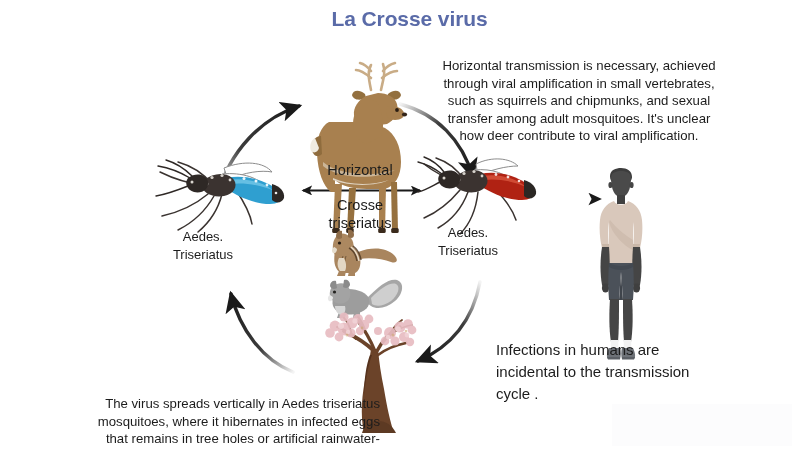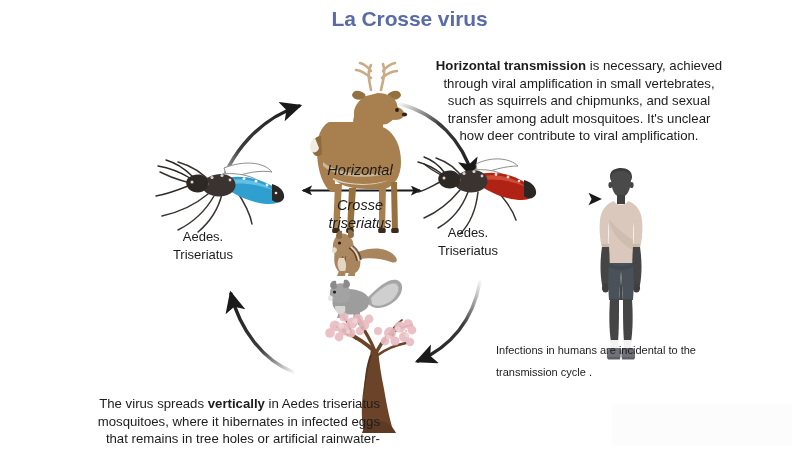--- a/index.html
+++ b/index.html
@@ -42,43 +42,42 @@
     text-align: center;
   }
   #txt-vertical {
     left: 88px; top: 372px; width: 292px;
     text-align: right;
     margin-top: 23px;
   }
   #txt-human {
     left: 496px; top: 339px; width: 210px;
     text-align: left;
-    font-size: 11px;
+    font-size: 15px;
     line-height: 22px;
   }
-  .textblock b { font-weight: bold; }
+  .textblock b { font-weight: normal; }
 
   
   .nodelabel {
     position: absolute;
     text-align: center;
     color: #1c1c1c;
     font-size: 13px;
     line-height: 18px;
   }
   #label-mosq-left  { left: 143px; top: 228px; width: 120px; }
   #label-mosq-right { left: 408px; top: 224px; width: 120px; }
 
   .cyclelabel {
     position: absolute;
     text-align: center;
     color: #1c1c1c;
     font-size: 14.5px;
     line-height: 18px;
-    font-style: italic;
   }
   #label-horizontal { left: 300px; top: 161px; width: 120px; }
   #label-sexual     { left: 293px; top: 196px; width: 134px; }
 
   
   svg.layer {
     position: absolute;
     left: 0; top: 0;
     width: 800px; height: 450px;
     overflow: visible;

